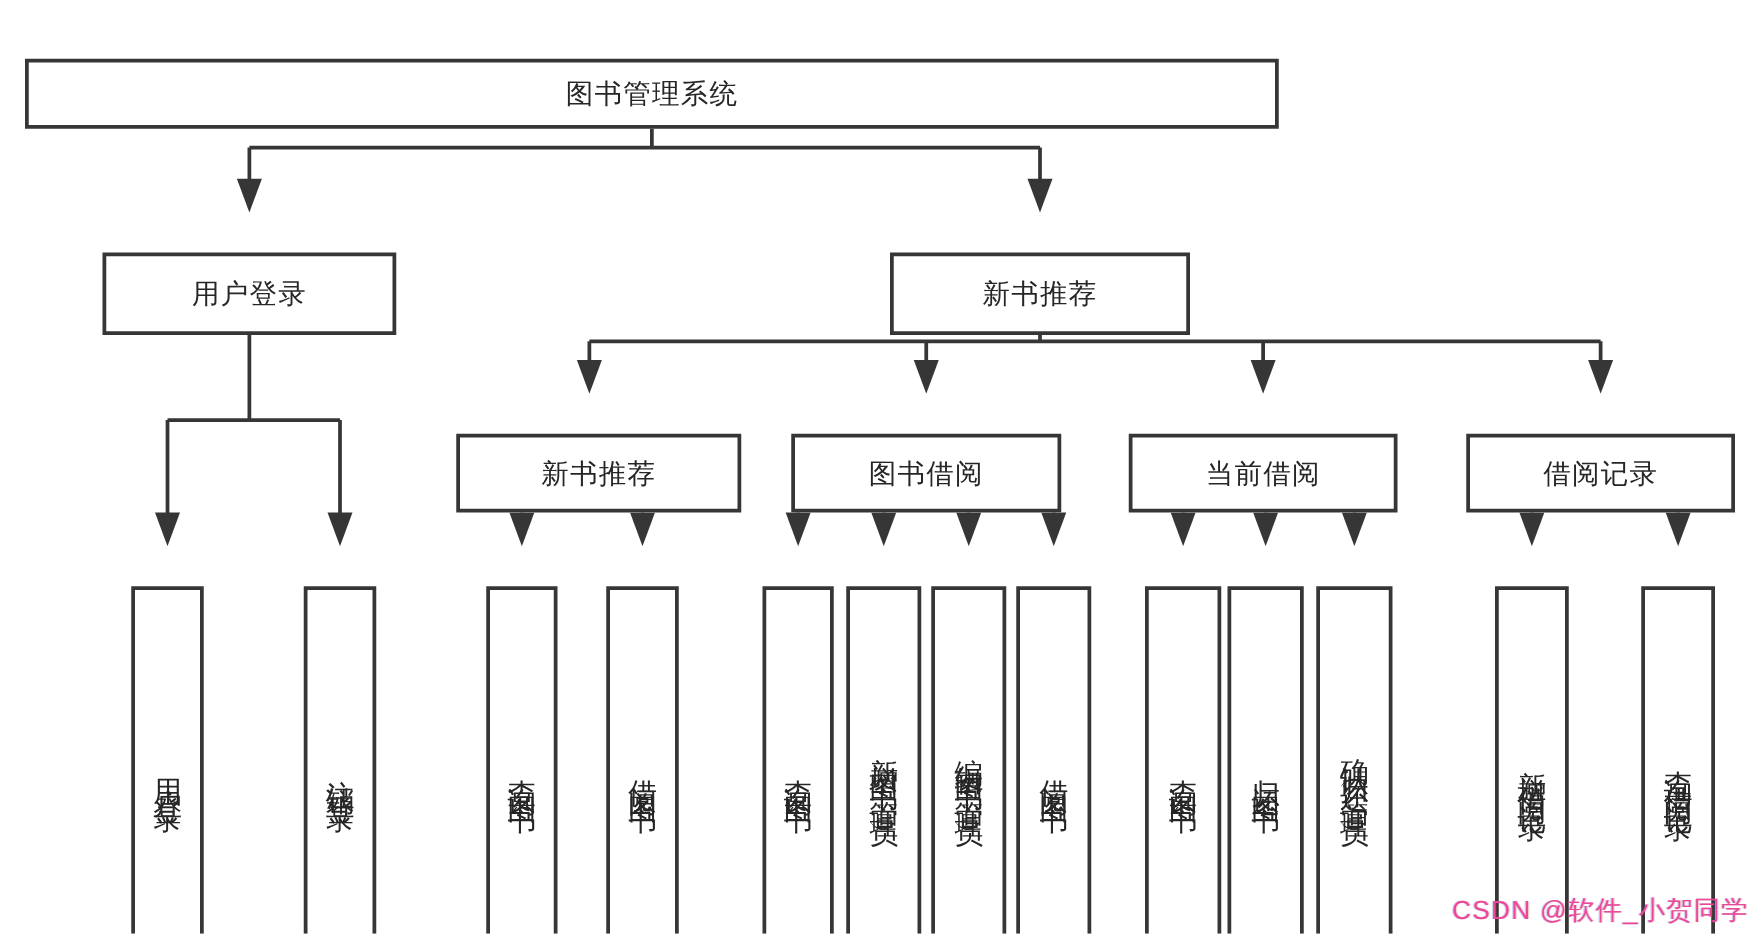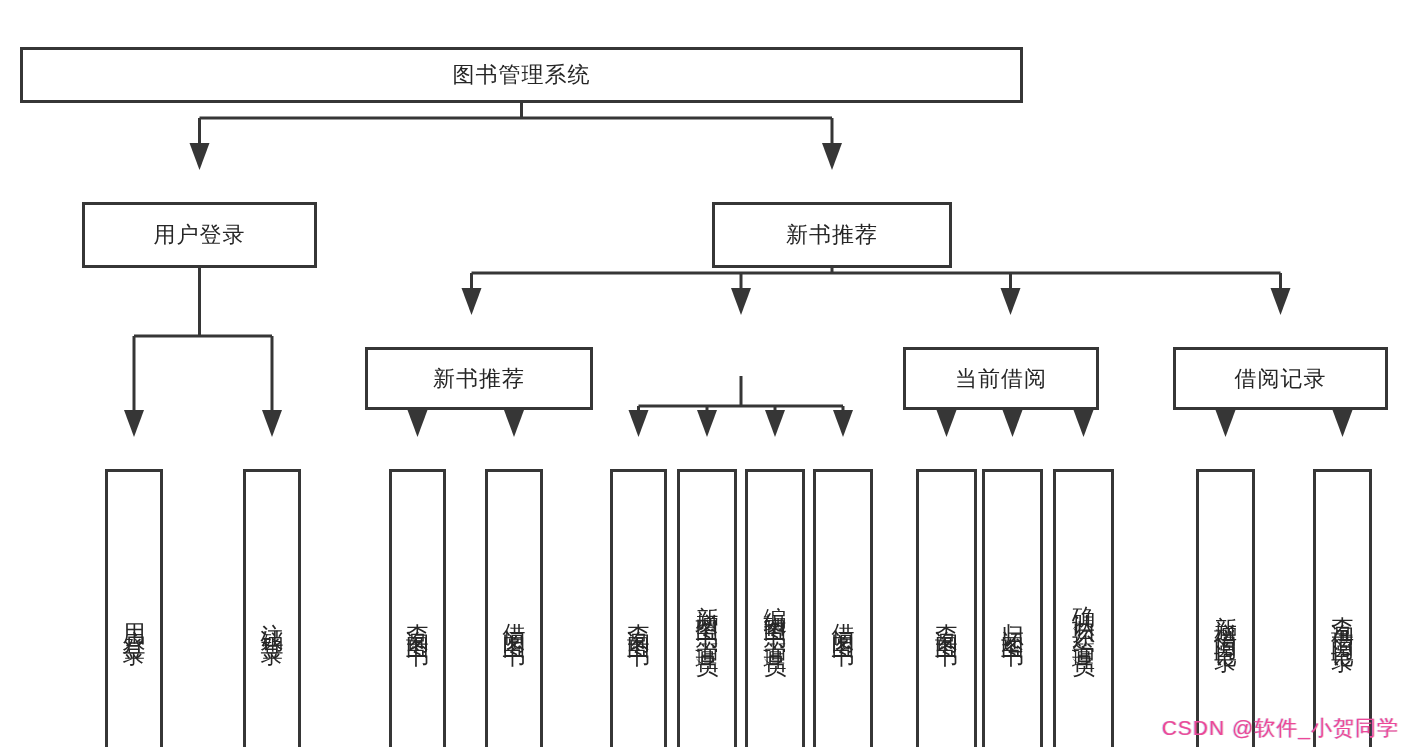--- a/index.html
+++ b/index.html
@@ -136,21 +136,24 @@
   <div class="box lvl2" style="left:82px;width:235px;">
     <span>用户登录</span>
   </div>
   <div class="box lvl2" style="left:712px;width:240px;">
     <span>新书推荐</span>
   </div>
 
   <div class="box group" style="left:365px;width:228px;">
     <span>新书推荐</span>
   </div>
-  <div class="box group" style="left:903px;width:196px;">
+  <div class="box group" style="left:633px;width:216px;">
+    <span>图书借阅</span>
+  </div>
+  <div class="box group" style="left:903px;width:215px;">
     <span>当前借阅</span>
   </div>
   <div class="box group" style="left:1173px;width:215px;">
     <span>借阅记录</span>
   </div>
 
   <div class="box leaf" style="left:105px;width:58px;">
     <span>用户登录</span>
   </div>
   <div class="box leaf" style="left:243px;width:58px;">

